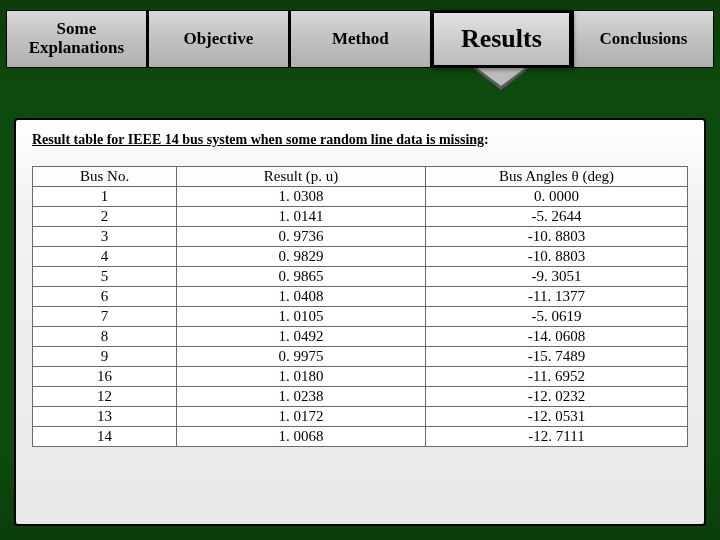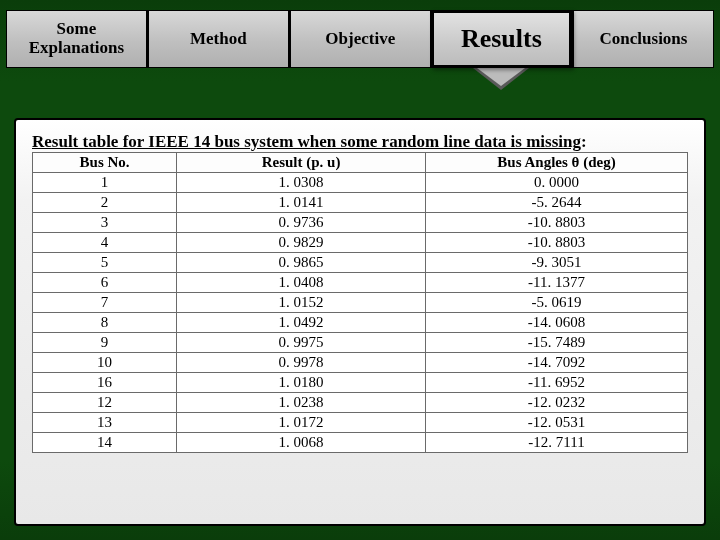--- a/index.html
+++ b/index.html
@@ -83,60 +83,60 @@
     top: 118px;
     left: 14px;
     right: 14px;
     bottom: 14px;
     background: linear-gradient(to bottom, #ffffff 0%, #f2f2f2 20%, #e8e8e8 100%);
     border: 2px solid #000;
     border-radius: 4px;
     padding: 12px 16px 8px 16px;
   }
   .section-title {
-    font-size: 17px;
+    font-size: 14px;
     font-weight: bold;
     color: #000;
-    margin-bottom: 0;
+    margin-bottom: 18px;
   }
   .section-title .underline { text-decoration: underline; }
   table.data {
     width: 100%;
     border-collapse: collapse;
     table-layout: fixed;
   }
   table.data th, table.data td {
     border: 1px solid #6a6a6a;
     text-align: center;
     font-size: 15px;
     padding: 1px 4px;
     background: #fff;
   }
   table.data th {
-    font-weight: bold;
+    font-weight: normal;
     background: #fdfdfd;
   }
   .col-bus { width: 22%; }
   .col-volt { width: 38%; }
   .col-ang { width: 40%; }
 </style>
 </head>
 <body>
 
 <div class="slide">
 
   <div class="tabs">
     <div class="tab">
       <span>Some Explanations</span>
     </div>
     <div class="tab">
+      <span>Objective</span>
+    </div>
+    <div class="tab">
       <span>Method</span>
-    </div>
-    <div class="tab">
-      <span>Objective</span>
     </div>
     <div class="tab active-wrap">
       <div class="tab active">
         <span>Results</span>
       </div>
       <div class="chevron"></div>
     </div>
     <div class="tab">
       <span>Conclusions</span>
     </div>
@@ -186,39 +186,34 @@
             <td>0. 9865</td>
             <td>-9. 3051</td>
           </tr>
           <tr>
             <td>6</td>
             <td>1. 0408</td>
             <td>-11. 1377</td>
           </tr>
           <tr>
             <td>7</td>
-            <td>1. 0152</td>
+            <td>1. 0105</td>
             <td>-5. 0619</td>
           </tr>
           <tr>
             <td>8</td>
             <td>1. 0492</td>
             <td>-14. 0608</td>
           </tr>
           <tr>
             <td>9</td>
             <td>0. 9975</td>
             <td>-15. 7489</td>
           </tr>
           <tr>
-            <td>10</td>
-            <td>0. 9978</td>
-            <td>-14. 7092</td>
-          </tr>
-          <tr>
             <td>16</td>
             <td>1. 0180</td>
             <td>-11. 6952</td>
           </tr>
           <tr>
             <td>12</td>
             <td>1. 0238</td>
             <td>-12. 0232</td>
           </tr>
           <tr>

